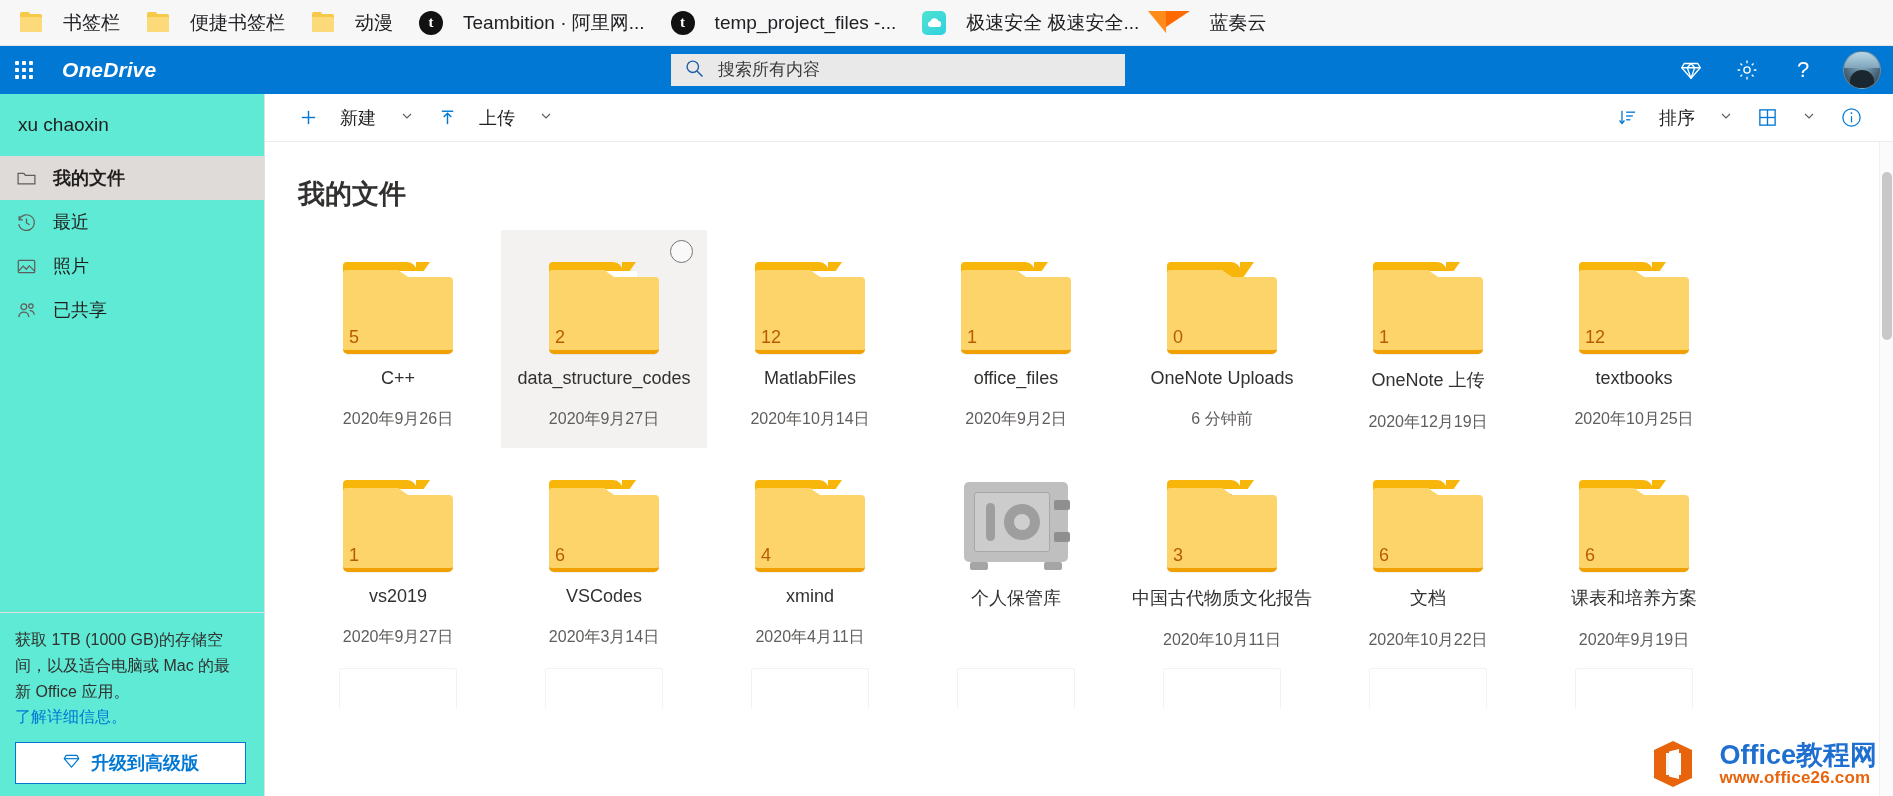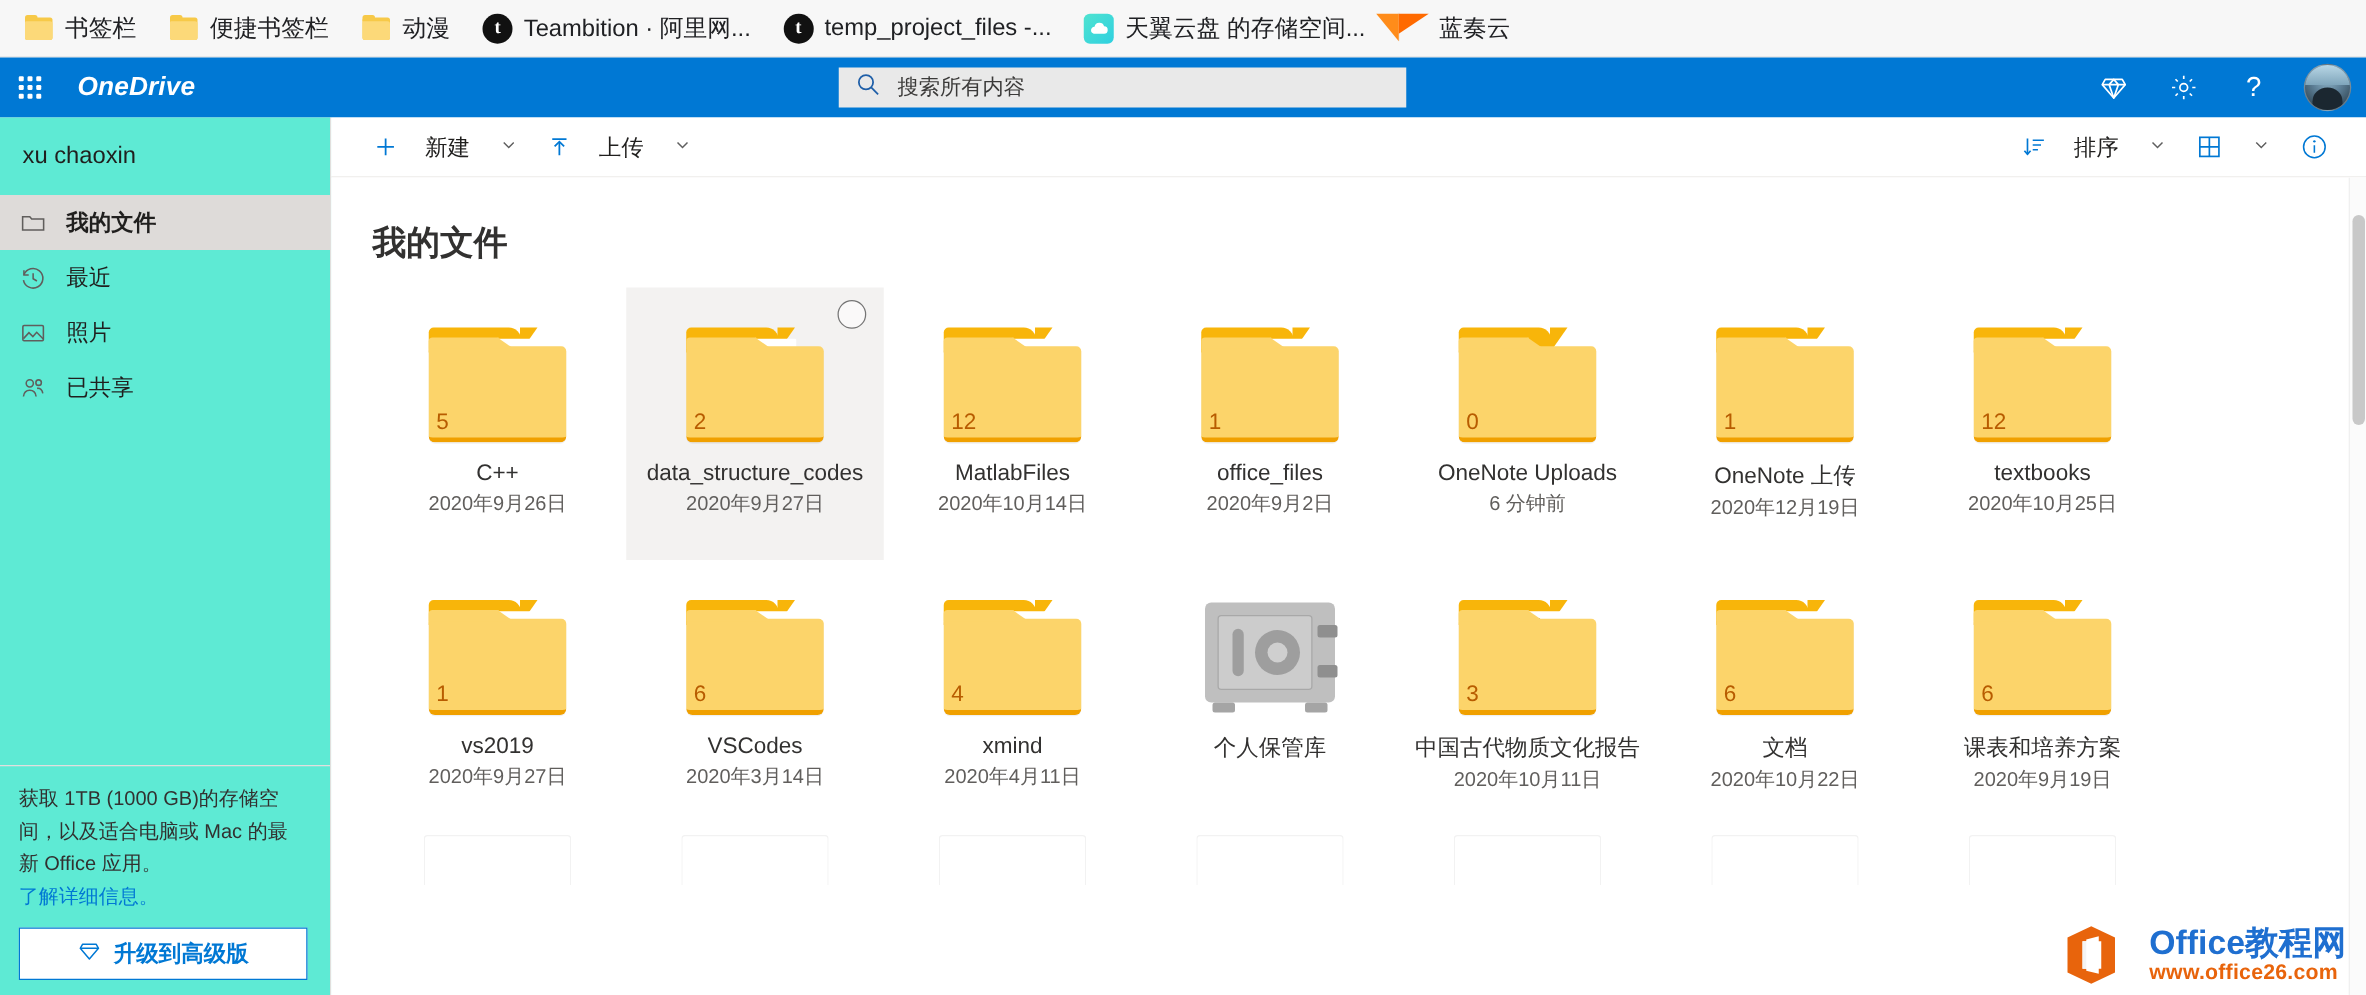--- a/index.html
+++ b/index.html
@@ -15,21 +15,21 @@
   #bookmark-bar {
     height: 46px;
     background: #f7f7f7;
     border-bottom: 1px solid #e3e3e3;
     display: flex;
     align-items: center;
     padding: 0 8px;
     gap: 4px;
   }
   .bm-item {
-    display: flex; align-items: center; gap: 9px;
+    display: flex; align-items: center; gap: 20px;
     padding: 4px 11px;
     border-radius: 4px;
     font-size: 19px;
     color: #202124;
     white-space: nowrap;
     cursor: default;
   }
   .bm-ico { width: 24px; height: 24px; flex: 0 0 24px; position: relative; }
 
   
@@ -237,21 +237,21 @@
     position: relative;
     display: flex; align-items: flex-end; justify-content: center;
   }
   .tile-name {
     font-size: 18px; color: #323130;
     margin-top: 14px; text-align: center;
     max-width: 196px; white-space: nowrap; overflow: hidden; text-overflow: ellipsis;
     position: relative;
   }
   .tile-date {
-    font-size: 16px; color: #605e5c; margin-top: 4px; text-align: center;
+    font-size: 16px; color: #605e5c; margin-top: 20px; text-align: center;
   }
   .tile-check {
     position: absolute; top: 10px; right: 14px;
     width: 23px; height: 23px; border-radius: 50%;
     border: 1.6px solid #757575; background: rgba(255,255,255,.55);
   }
 
   
   .folder { position: relative; width: 118px; height: 92px; }
   .folder .back {
@@ -427,21 +427,21 @@
   </div>
 
   <div class="bm-item">
     <span class="bm-ico">
       <span class="ico-cloud">
         <svg width="16" height="12" viewBox="0 0 16 12">
             <path d="M4 10h8a3 3 0 0 0 .3-6A4 4 0 0 0 4.6 4.3 2.9 2.9 0 0 0 4 10z" fill="#fff"></path>
           </svg>
       </span>
     </span>
-    <span>天翼云盘 的存储空间...</span>
+    <span>极速安全 极速安全...</span>
   </div>
 
   <div class="bm-item">
     <span class="bm-ico"><span class="ico-lz"></span></span>
     <span>蓝奏云</span>
   </div>
 </div>
 
 <div id="suite-header">
   <div id="waffle">

